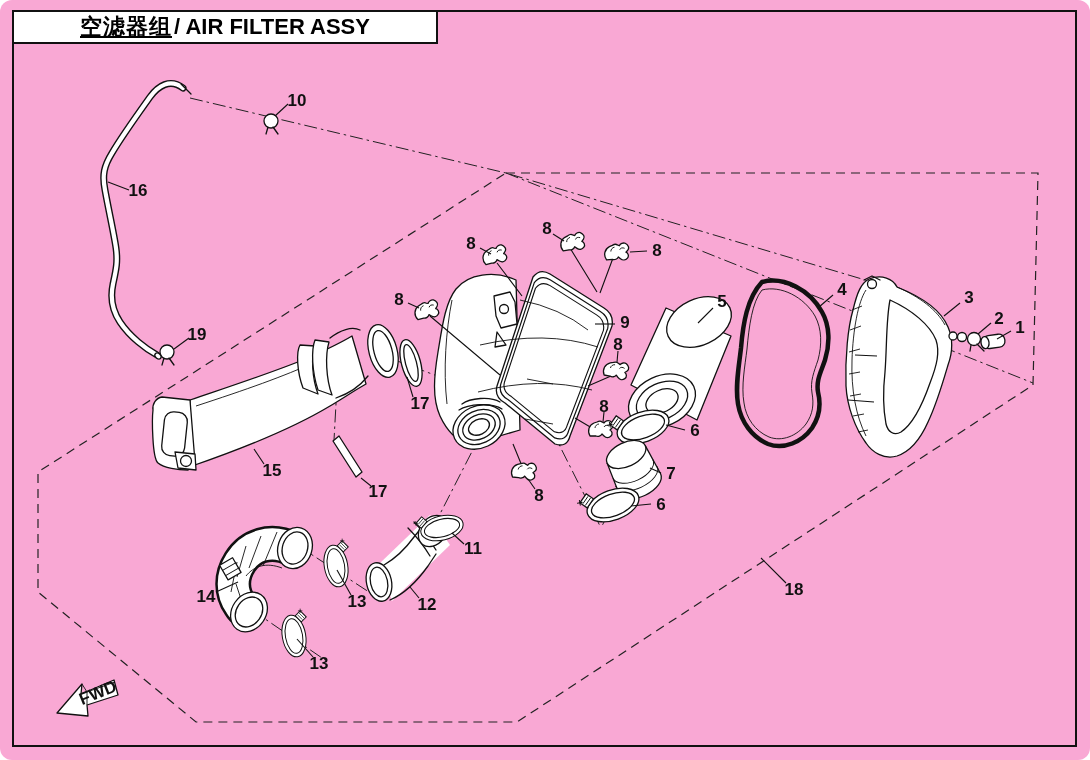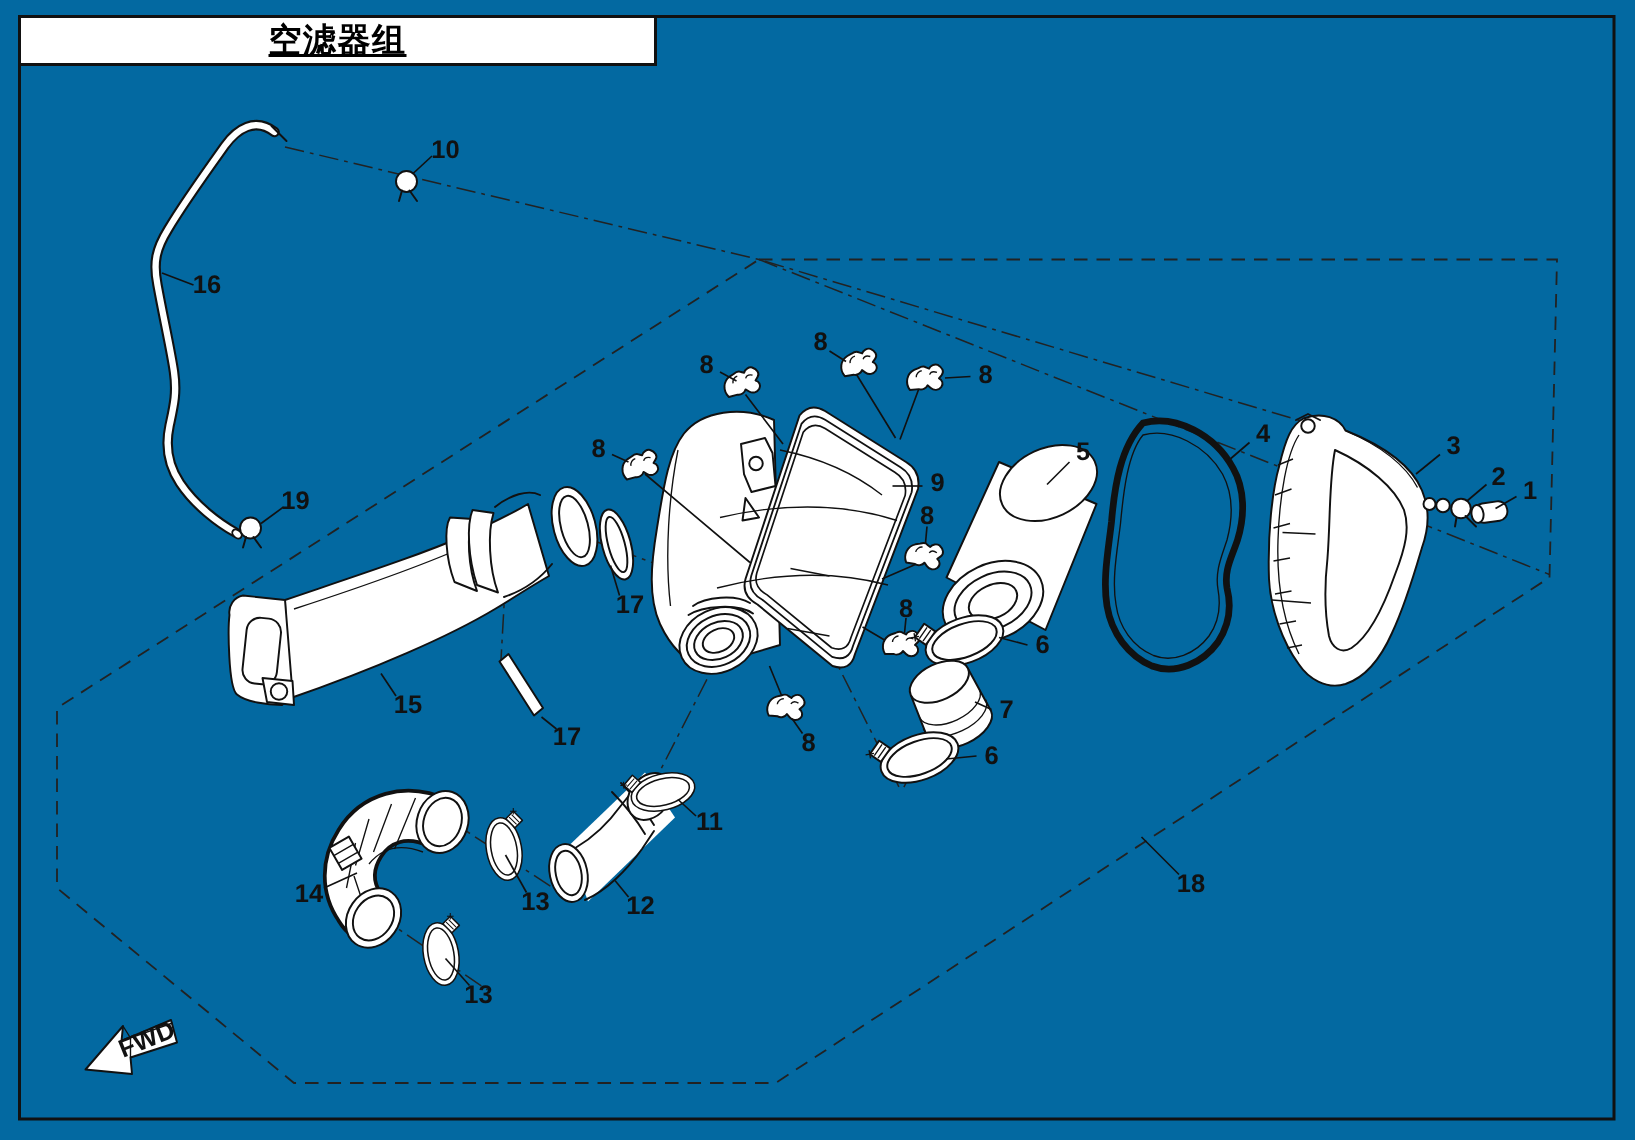--- a/index.html
+++ b/index.html
@@ -1,17 +1,17 @@
 <!DOCTYPE html>
 <html><head>
 <meta charset="utf-8">
 <style>
   html,body{margin:0;padding:0;background:#fff;}
-  #stage{position:relative;width:1090px;height:760px;background:#0369a1;overflow:hidden;
-         font-family:"Liberation Sans",sans-serif;}
+  #stage{position:relative;width:1090px;height:760px;background:#f9a8d4;overflow:hidden;
+         font-family:"Liberation Sans",sans-serif;border-radius:12px;}
   #outer-border{position:absolute;left:12px;top:10px;width:1065px;height:737px;
                 border:2px solid #111;box-sizing:border-box;}
   #title-box{position:absolute;left:12px;top:10px;width:426px;height:34px;
              border:2px solid #111;box-sizing:border-box;background:#fff;
              display:flex;align-items:center;justify-content:center;z-index:3;}
   #title-box .zh{font-weight:bold;font-size:22px;text-decoration:underline;letter-spacing:1px;}
   #title-box .en{font-weight:bold;font-size:22px;margin-left:2px;letter-spacing:0px;}
   svg{position:absolute;left:0;top:0;}
   .p{fill:none;stroke:#111;stroke-width:1.3;stroke-linecap:round;stroke-linejoin:round;}
   .pw{fill:#fff;stroke:#111;stroke-width:1.3;stroke-linejoin:round;}
@@ -22,20 +22,21 @@
   .lbl{font:bold 17px "Liberation Sans",sans-serif;fill:#111;}
   .fat{fill:none;stroke:#111;stroke-width:4.5;stroke-linejoin:round;}
 </style>
 </head>
 <body>
 
 <div id="stage">
   <div id="outer-border"></div>
   <div id="title-box">
     <span class="zh">空滤器组</span>
+    <span class="en">/ AIR FILTER ASSY</span>
   </div>
 
   <svg id="diagram" width="1090" height="760" viewBox="0 0 1090 760">
 
     <defs>
 
       <g id="clip8">
         <path class="pw" d="M-11,6 C-14,1 -12,-5 -7,-7 L-4,-8 C-2,-9 0,-9 1,-8 L3,-7 C4,-9 7,-10 9,-9 C12,-7 13,-4 11,-2 L9,0 C11,1 12,4 10,6 C8,8 5,8 3,6 L1,4 C0,6 -3,7 -5,6 Z"></path>
         <path class="thin" d="M-6,-2 C-6,-4 -4,-6 -2,-6 M3,-3 C4,-5 6,-5 8,-4"></path>
       </g>

